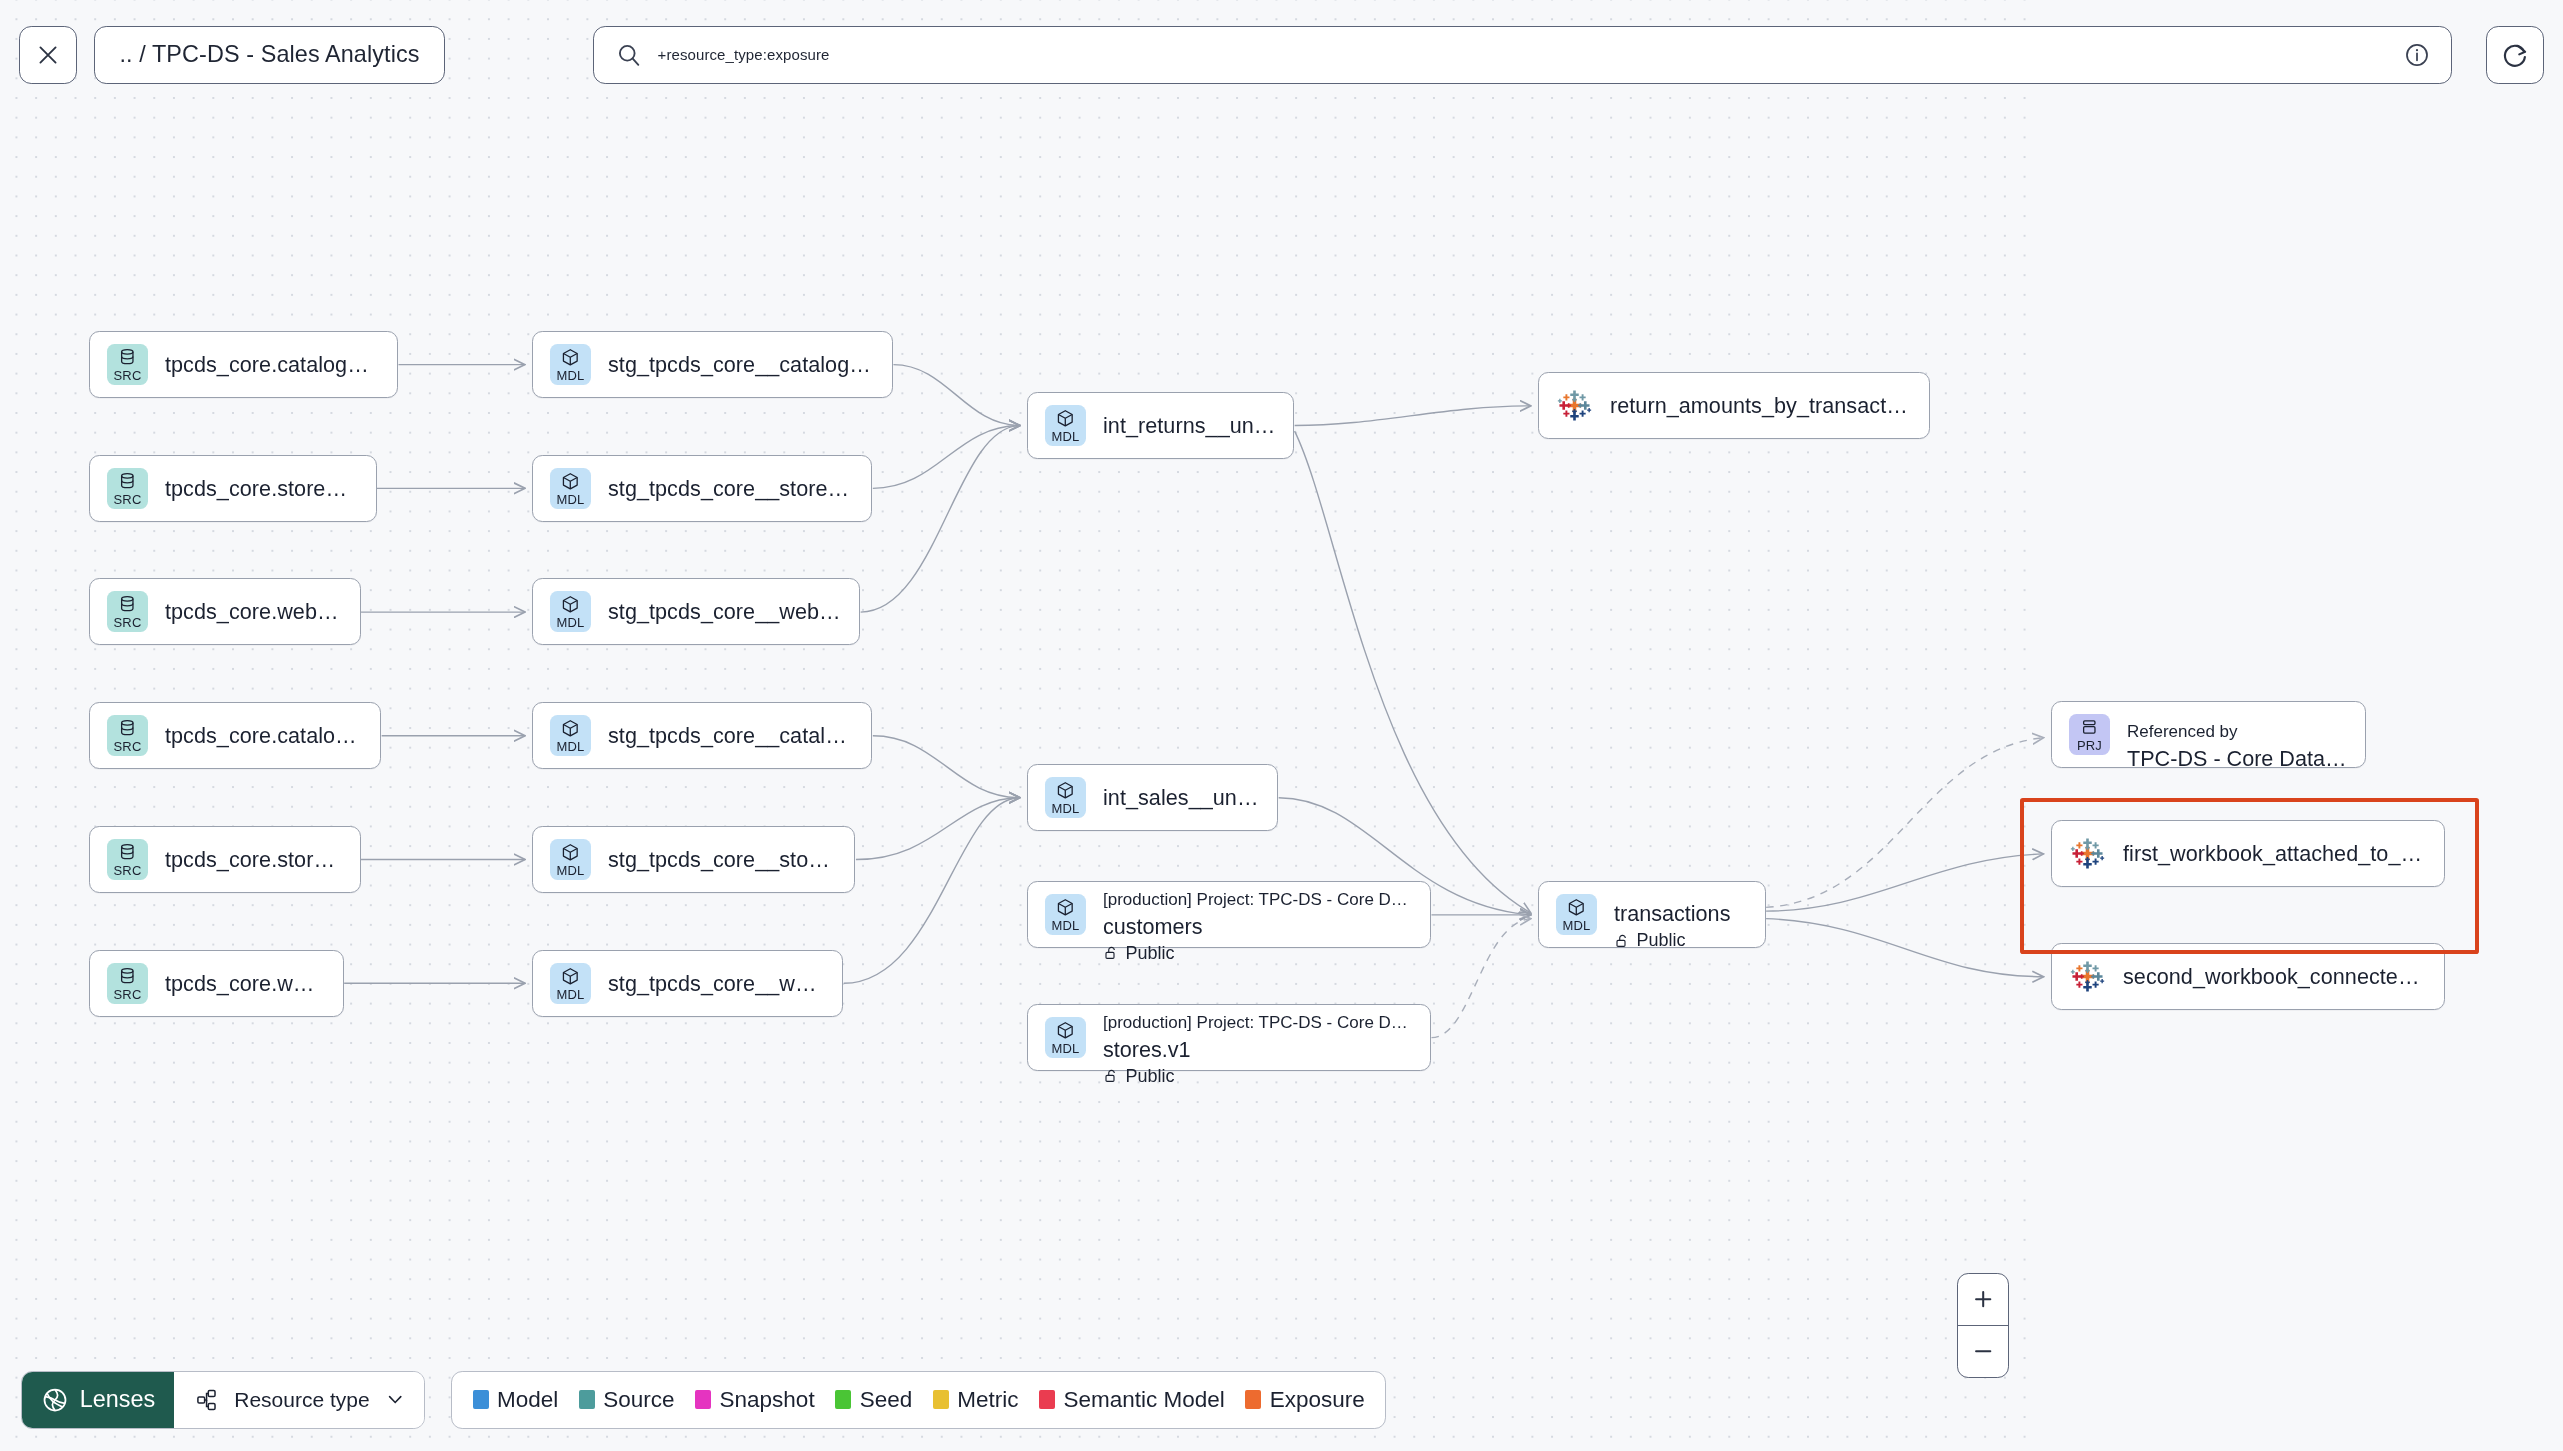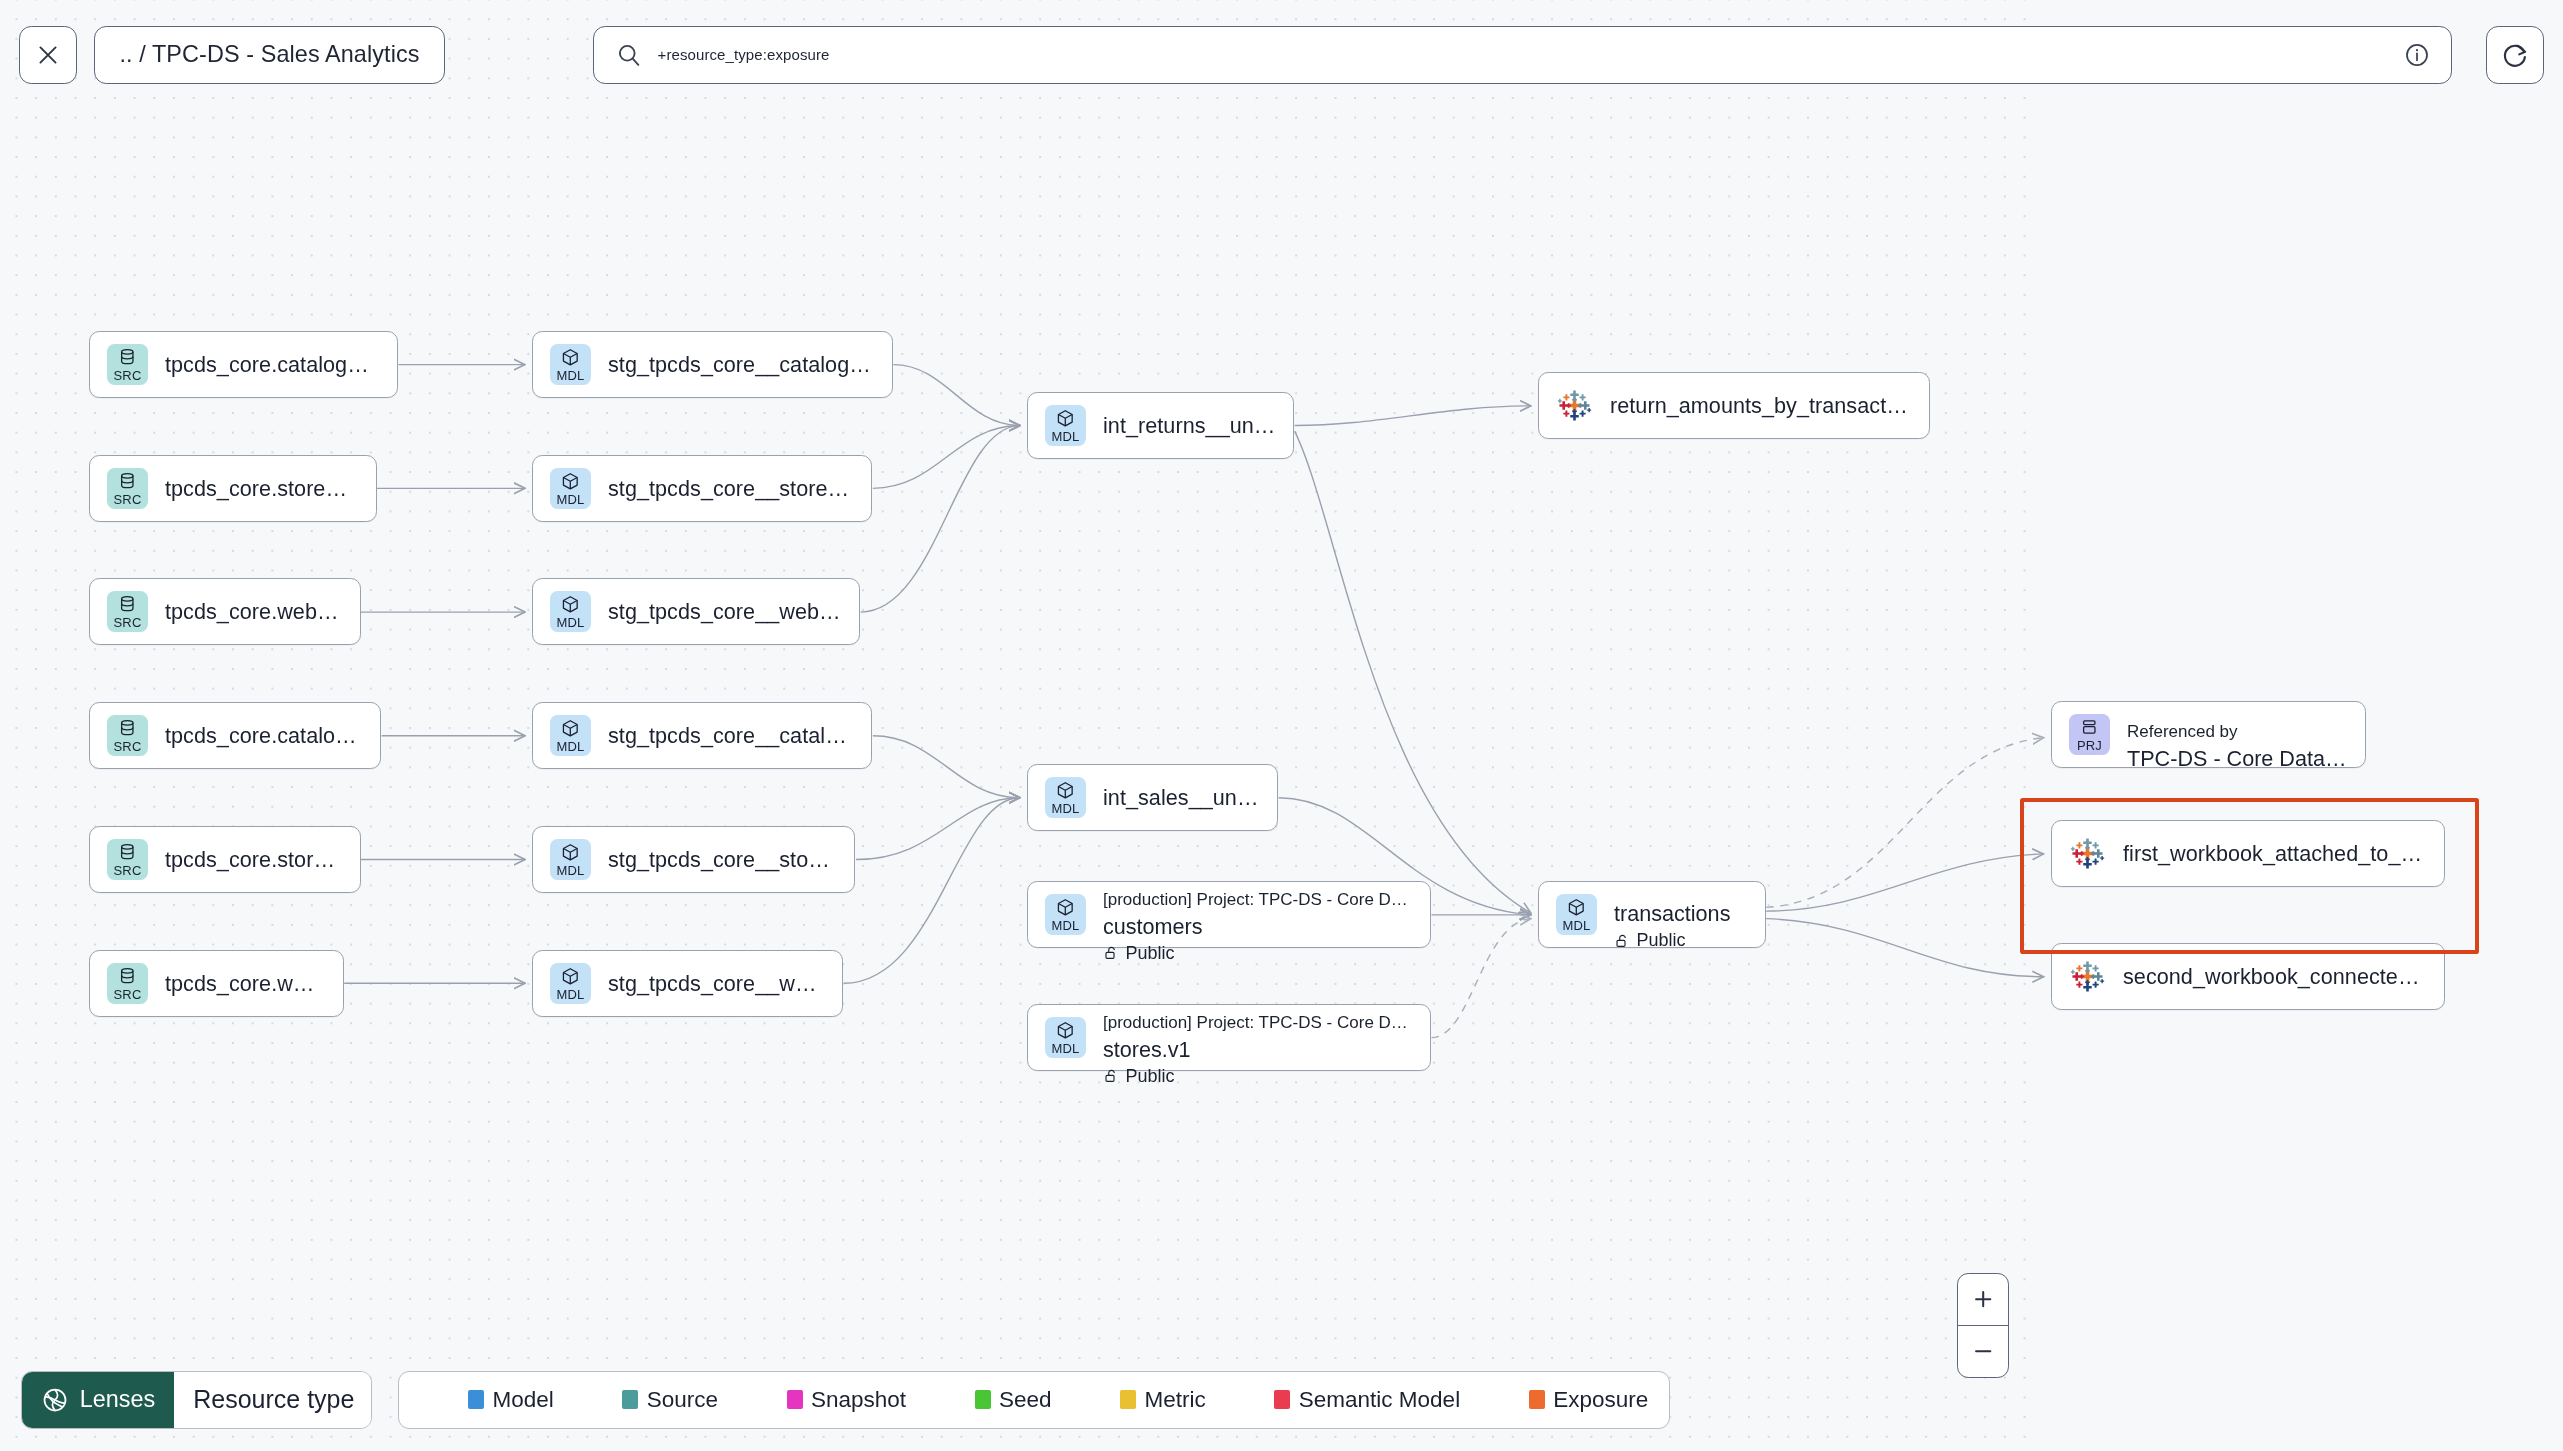--- a/index.html
+++ b/index.html
@@ -197,35 +197,34 @@
     display: flex; align-items: center; gap: 11.2px;
     padding: 16px 19px;
     font-size: 23.4px;
     cursor: pointer;
   }
   .lens-select {
     background: #fff;
     color: #1b2130;
     display: flex; align-items: center; gap: 13px;
     padding: 0 17px 0 19px;
-    font-size: 25px;
+    font-size: 21px;
     cursor: pointer;
-    flex-direction: column;
   }
   .legend {
     height: 58px;
     background: #fff;
     border: 1.3px solid #b7bcc7;
     border-radius: 11.2px;
     display: flex;
     align-items: center;
     padding: 0 20.6px;
     gap: 20.6px;
   }
-  .legend-item { display: flex; align-items: center; gap: 8.4px; font-size: 22.5px; color: #1b2130; cursor: pointer; margin-left: 48px; }
+  .legend-item { display: flex; align-items: center; gap: 8.4px; font-size: 22.5px; color: #1b2130; cursor: pointer; }
   .swatch { width: 16px; height: 19.7px; border-radius: 1.9px; flex: 0 0 auto; }
 
   
   #zoomctl {
     position: absolute;
     right: 20.6px; bottom: 73px;
     width: 52px; height: 105px;
     background: #fff;
     border: 1.5px solid #5c6478;
     border-radius: 11.2px;

